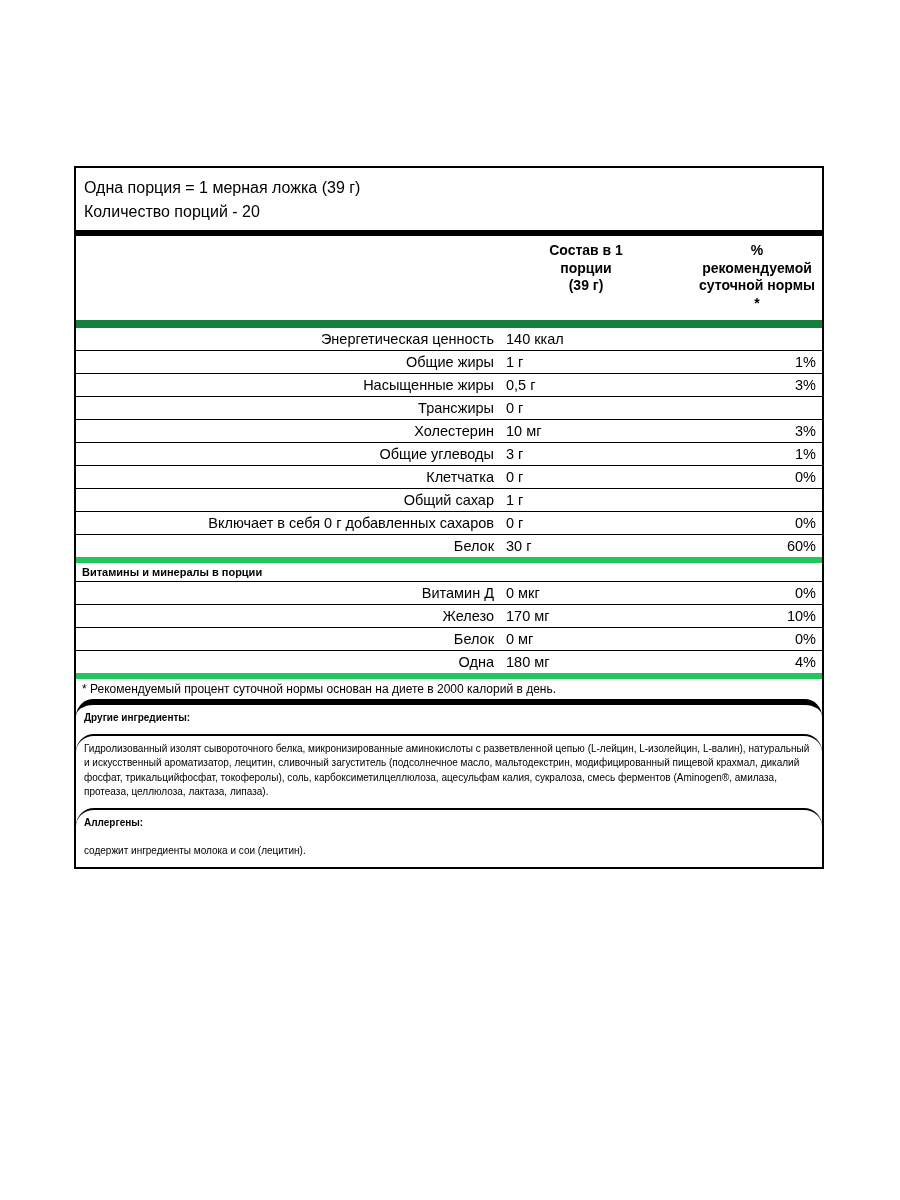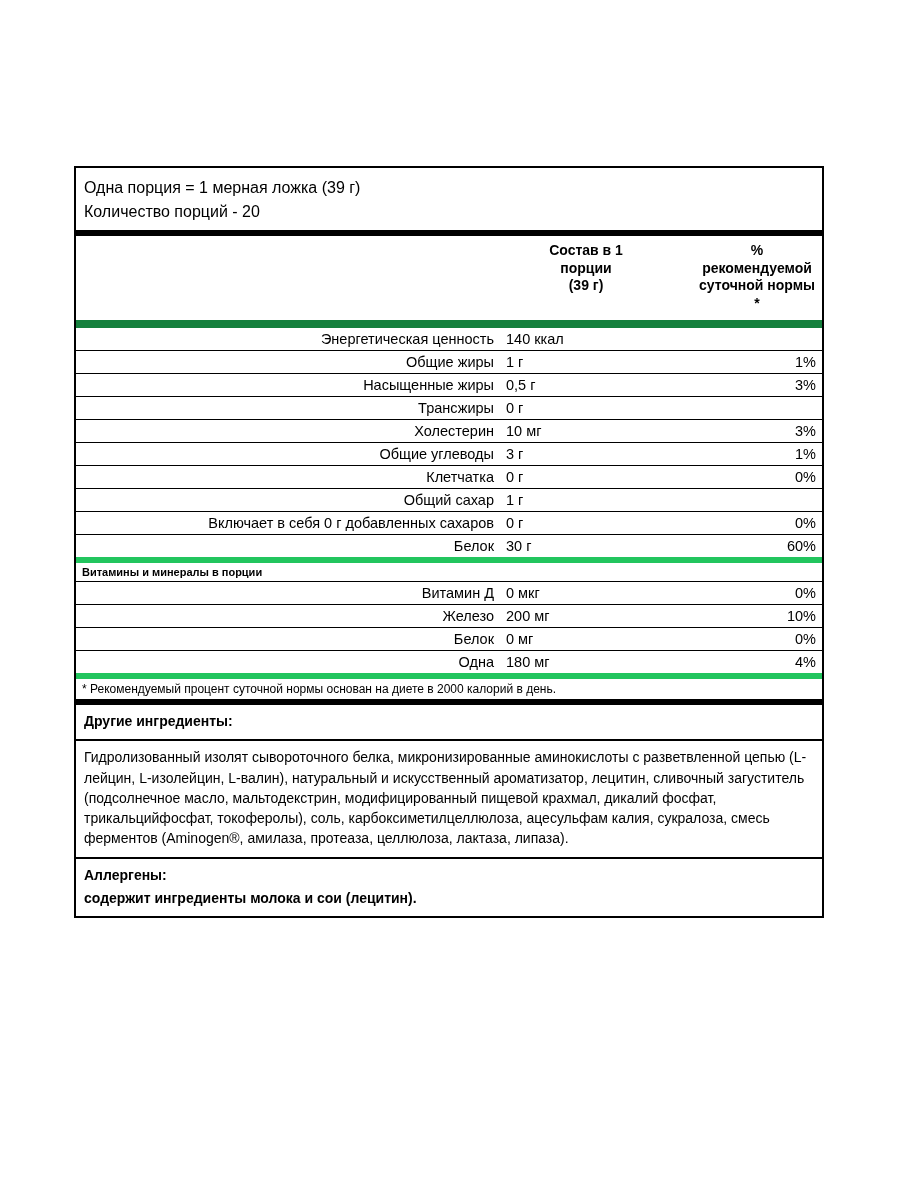--- a/index.html
+++ b/index.html
@@ -67,31 +67,31 @@
     font-size: 11px;
     padding: 5px 6px;
   }
   .footnote td {
     font-size: 12px;
     padding: 6px 6px 6px 10px;
   }
   .block {
     border-top: 2px solid #000;
     padding: 6px 8px 8px 8px;
-    font-size: 14px;
+    font-size: 10px;
     line-height: 1.45;
+    border-radius: 18px;
   }
   .block.thickline { border-top: 6px solid #000; }
   .block-title {
     font-weight: bold;
     margin-bottom: 0;
   }
   .block-body {
-    margin-top: 3px;
-    font-weight: bold;
+    margin-top: 14px;
   }
   .col-head-pct { line-height: 1.2; }
 </style>
 </head>
 <body>
 
 <div id="label-wrap">
 
   <div class="serving-block">
     <div class="serving-line">Одна порция = 1 мерная ложка (39 г)</div>
@@ -170,21 +170,21 @@
         <td colspan="3">Витамины и минералы в порции</td>
       </tr>
 
       <tr class="thin">
         <td class="col-name">Витамин Д</td>
         <td class="col-amount">0 мкг</td>
         <td class="col-dv">0%</td>
       </tr>
       <tr class="thin">
         <td class="col-name">Железо</td>
-        <td class="col-amount">200 мг</td>
+        <td class="col-amount">170 мг</td>
         <td class="col-dv">10%</td>
       </tr>
       <tr class="thin">
         <td class="col-name">Белок</td>
         <td class="col-amount">0 мг</td>
         <td class="col-dv">0%</td>
       </tr>
       <tr class="thick">
         <td class="col-name">Одна</td>
         <td class="col-amount">180 мг</td>

